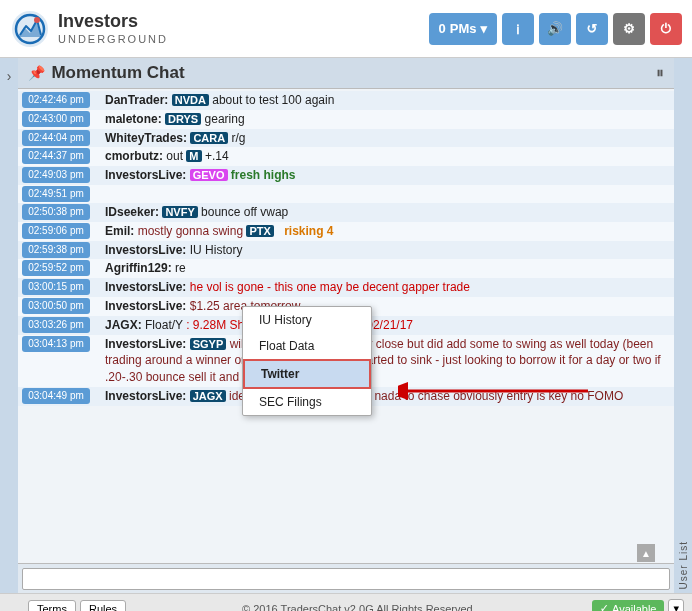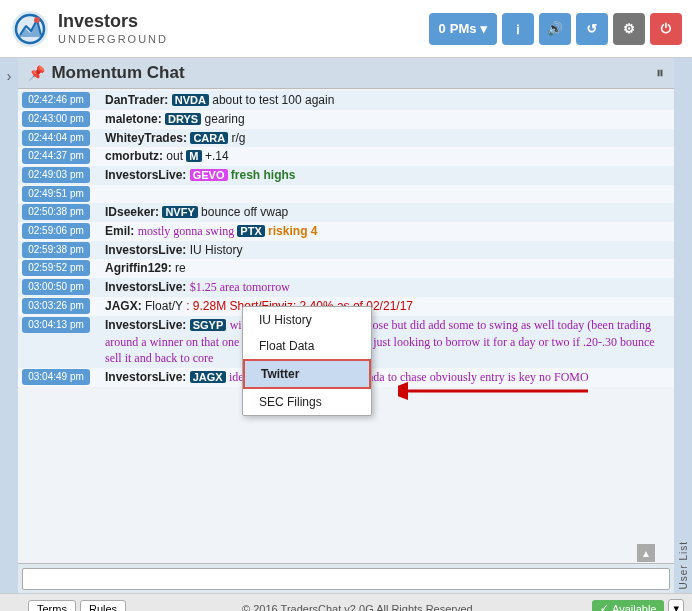--- a/index.html
+++ b/index.html
@@ -164,22 +164,22 @@
     .msg-ticker-green {
       background: #d946ef;
       color: #fff;
       border-radius: 2px;
       padding: 0 3px;
       font-size: 11px;
       font-weight: bold;
     }
     .msg-green { color: #2a7a2a; font-weight: bold; }
     .msg-red { color: #cc0000; }
-    .msg-blue { color: #a21caf; font-family: Liberation Serif, serif; }
-    .msg-orange { color: #d97700; font-weight: bold; }
+    .msg-blue { color: #7f1d1d; }
+    .msg-orange { color: #d97700; font-weight: bold; margin-left: 7px; }
 
     
     #context-menu {
       position: absolute;
       top: 248px;
       left: 224px;
       background: #fff;
       border: 1px solid #aaa;
       border-radius: 2px;
       box-shadow: 2px 2px 6px rgba(0,0,0,0.25);
@@ -457,20 +457,27 @@
       </div>
 
       <div class="msg-row">
         <span class="msg-time">02:59:52 pm</span>
         <span class="msg-content">
           <span class="msg-user">Agriffin129:</span>
           <span> re </span>
         </span>
       </div>
 
+      <div class="msg-row">
+        <span class="msg-time">03:00:15 pm</span>
+        <span class="msg-content">
+          <span class="msg-user">InvestorsLive:</span>
+          <span class="msg-red">he vol is gone - this one may be decent gapper trade</span>
+        </span>
+      </div>
 
       <div class="msg-row">
         <span class="msg-time">03:00:50 pm</span>
         <span class="msg-content">
           <span class="msg-user">InvestorsLive:</span>
           <span class="msg-blue">$1.25 area tomorrow</span>
         </span>
       </div>
 
       <div class="msg-row">

